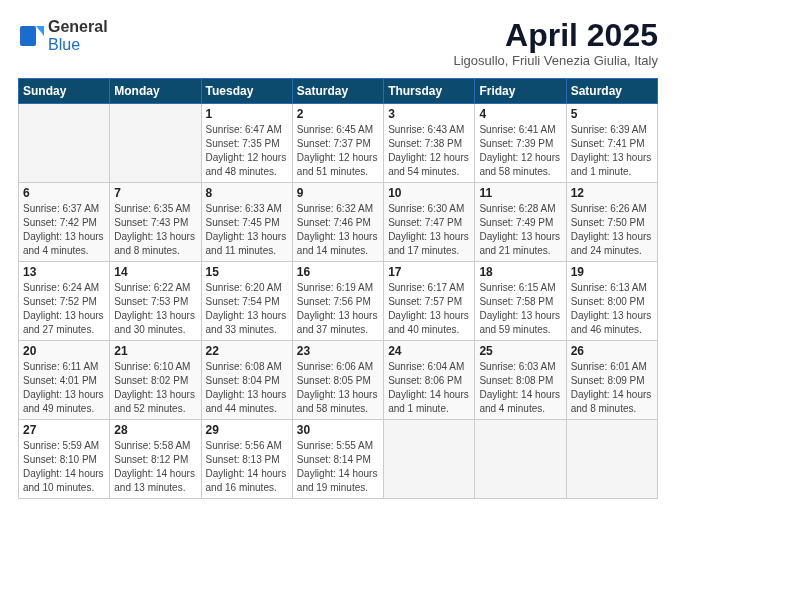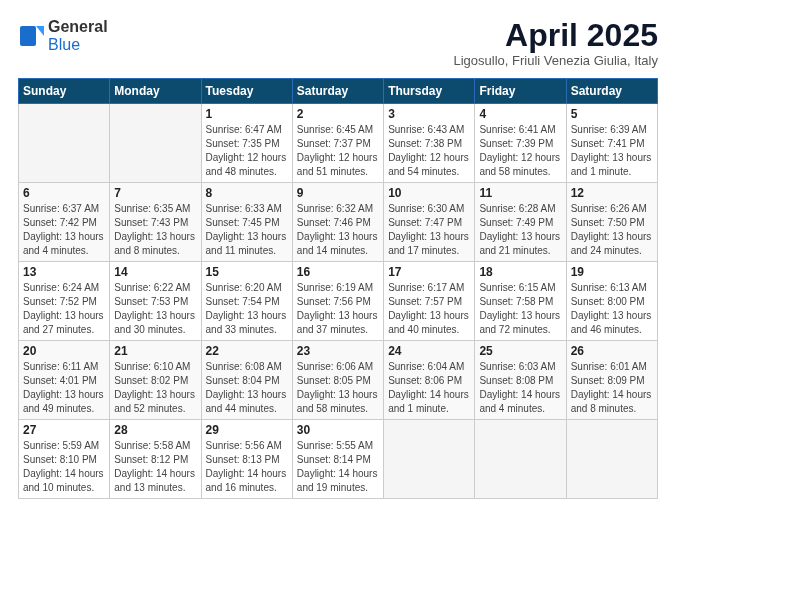--- a/index.html
+++ b/index.html
@@ -261,21 +261,21 @@
               <div>Sunrise: 6:17 AM</div>
               <div>Sunset: 7:57 PM</div>
               <div>Daylight: 13 hours and 40 minutes.</div>
             </div>
           </td>
           <td>
             <div class="day-number">18</div>
             <div class="day-info">
               <div>Sunrise: 6:15 AM</div>
               <div>Sunset: 7:58 PM</div>
-              <div>Daylight: 13 hours and 72 minutes.</div>
+              <div>Daylight: 13 hours and 59 minutes.</div>
             </div>
           </td>
           <td>
             <div class="day-number">19</div>
             <div class="day-info">
               <div>Sunrise: 6:13 AM</div>
               <div>Sunset: 8:00 PM</div>
               <div>Daylight: 13 hours and 46 minutes.</div>
             </div>
           </td>

